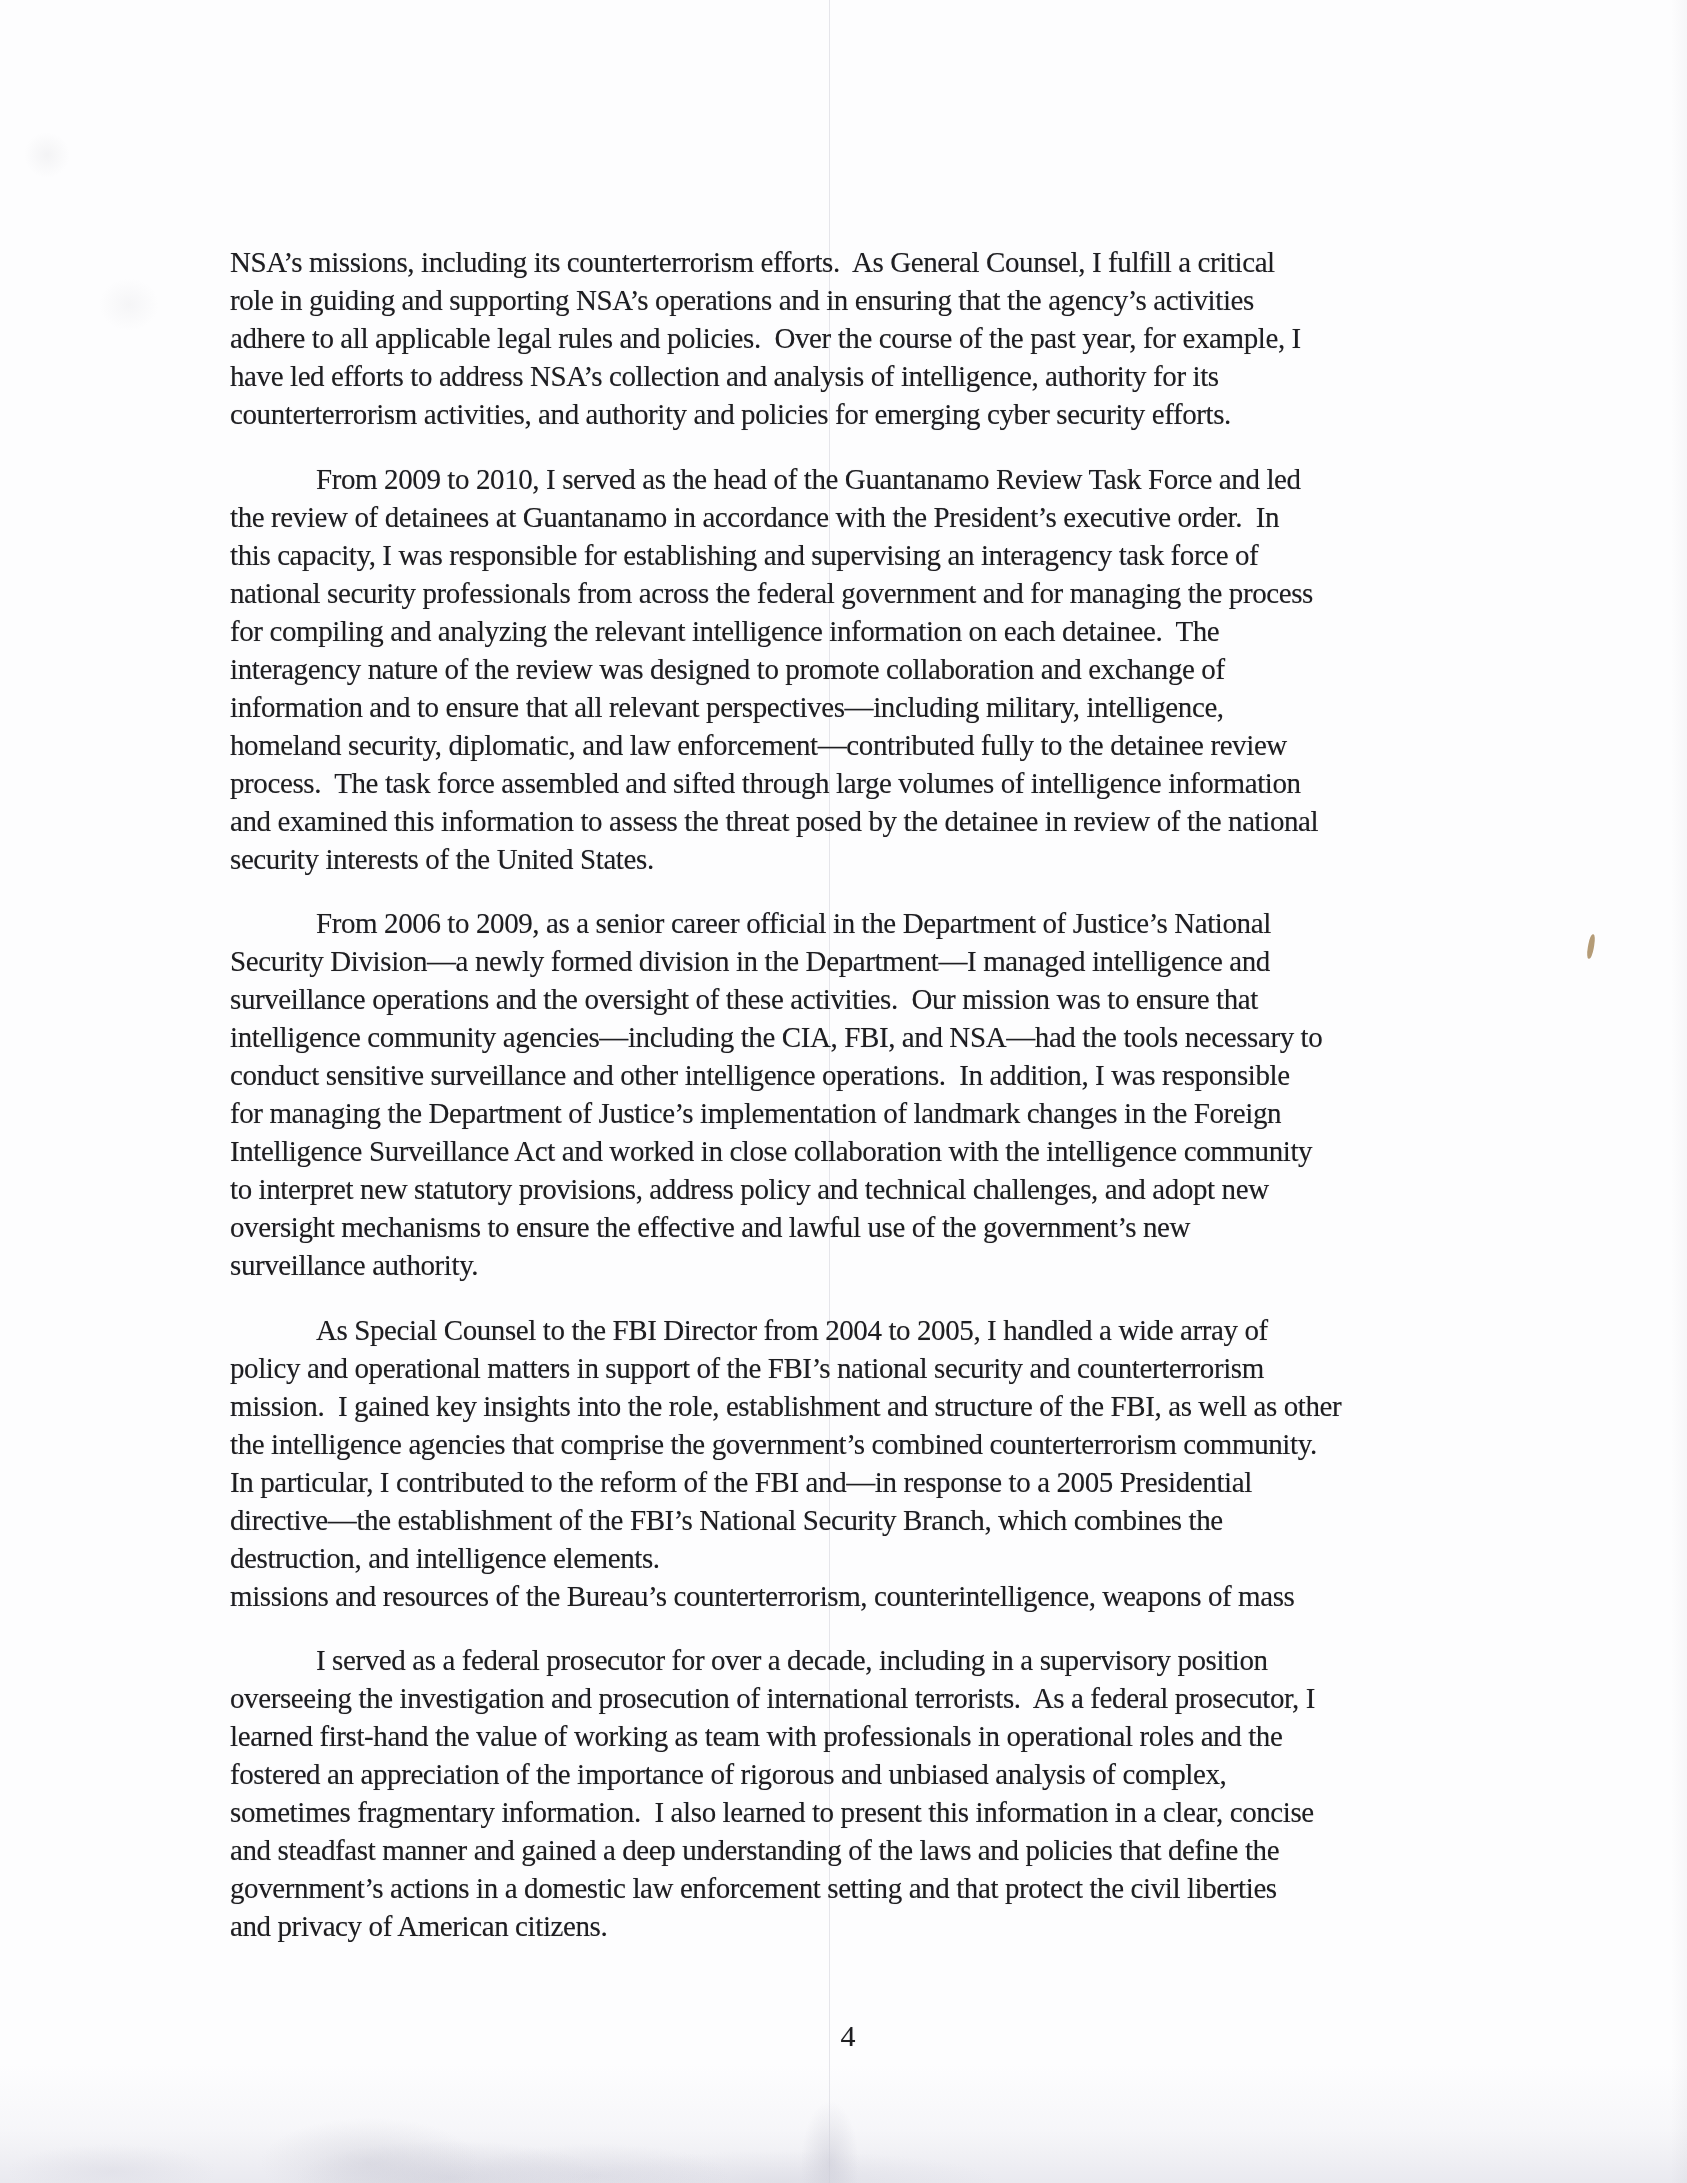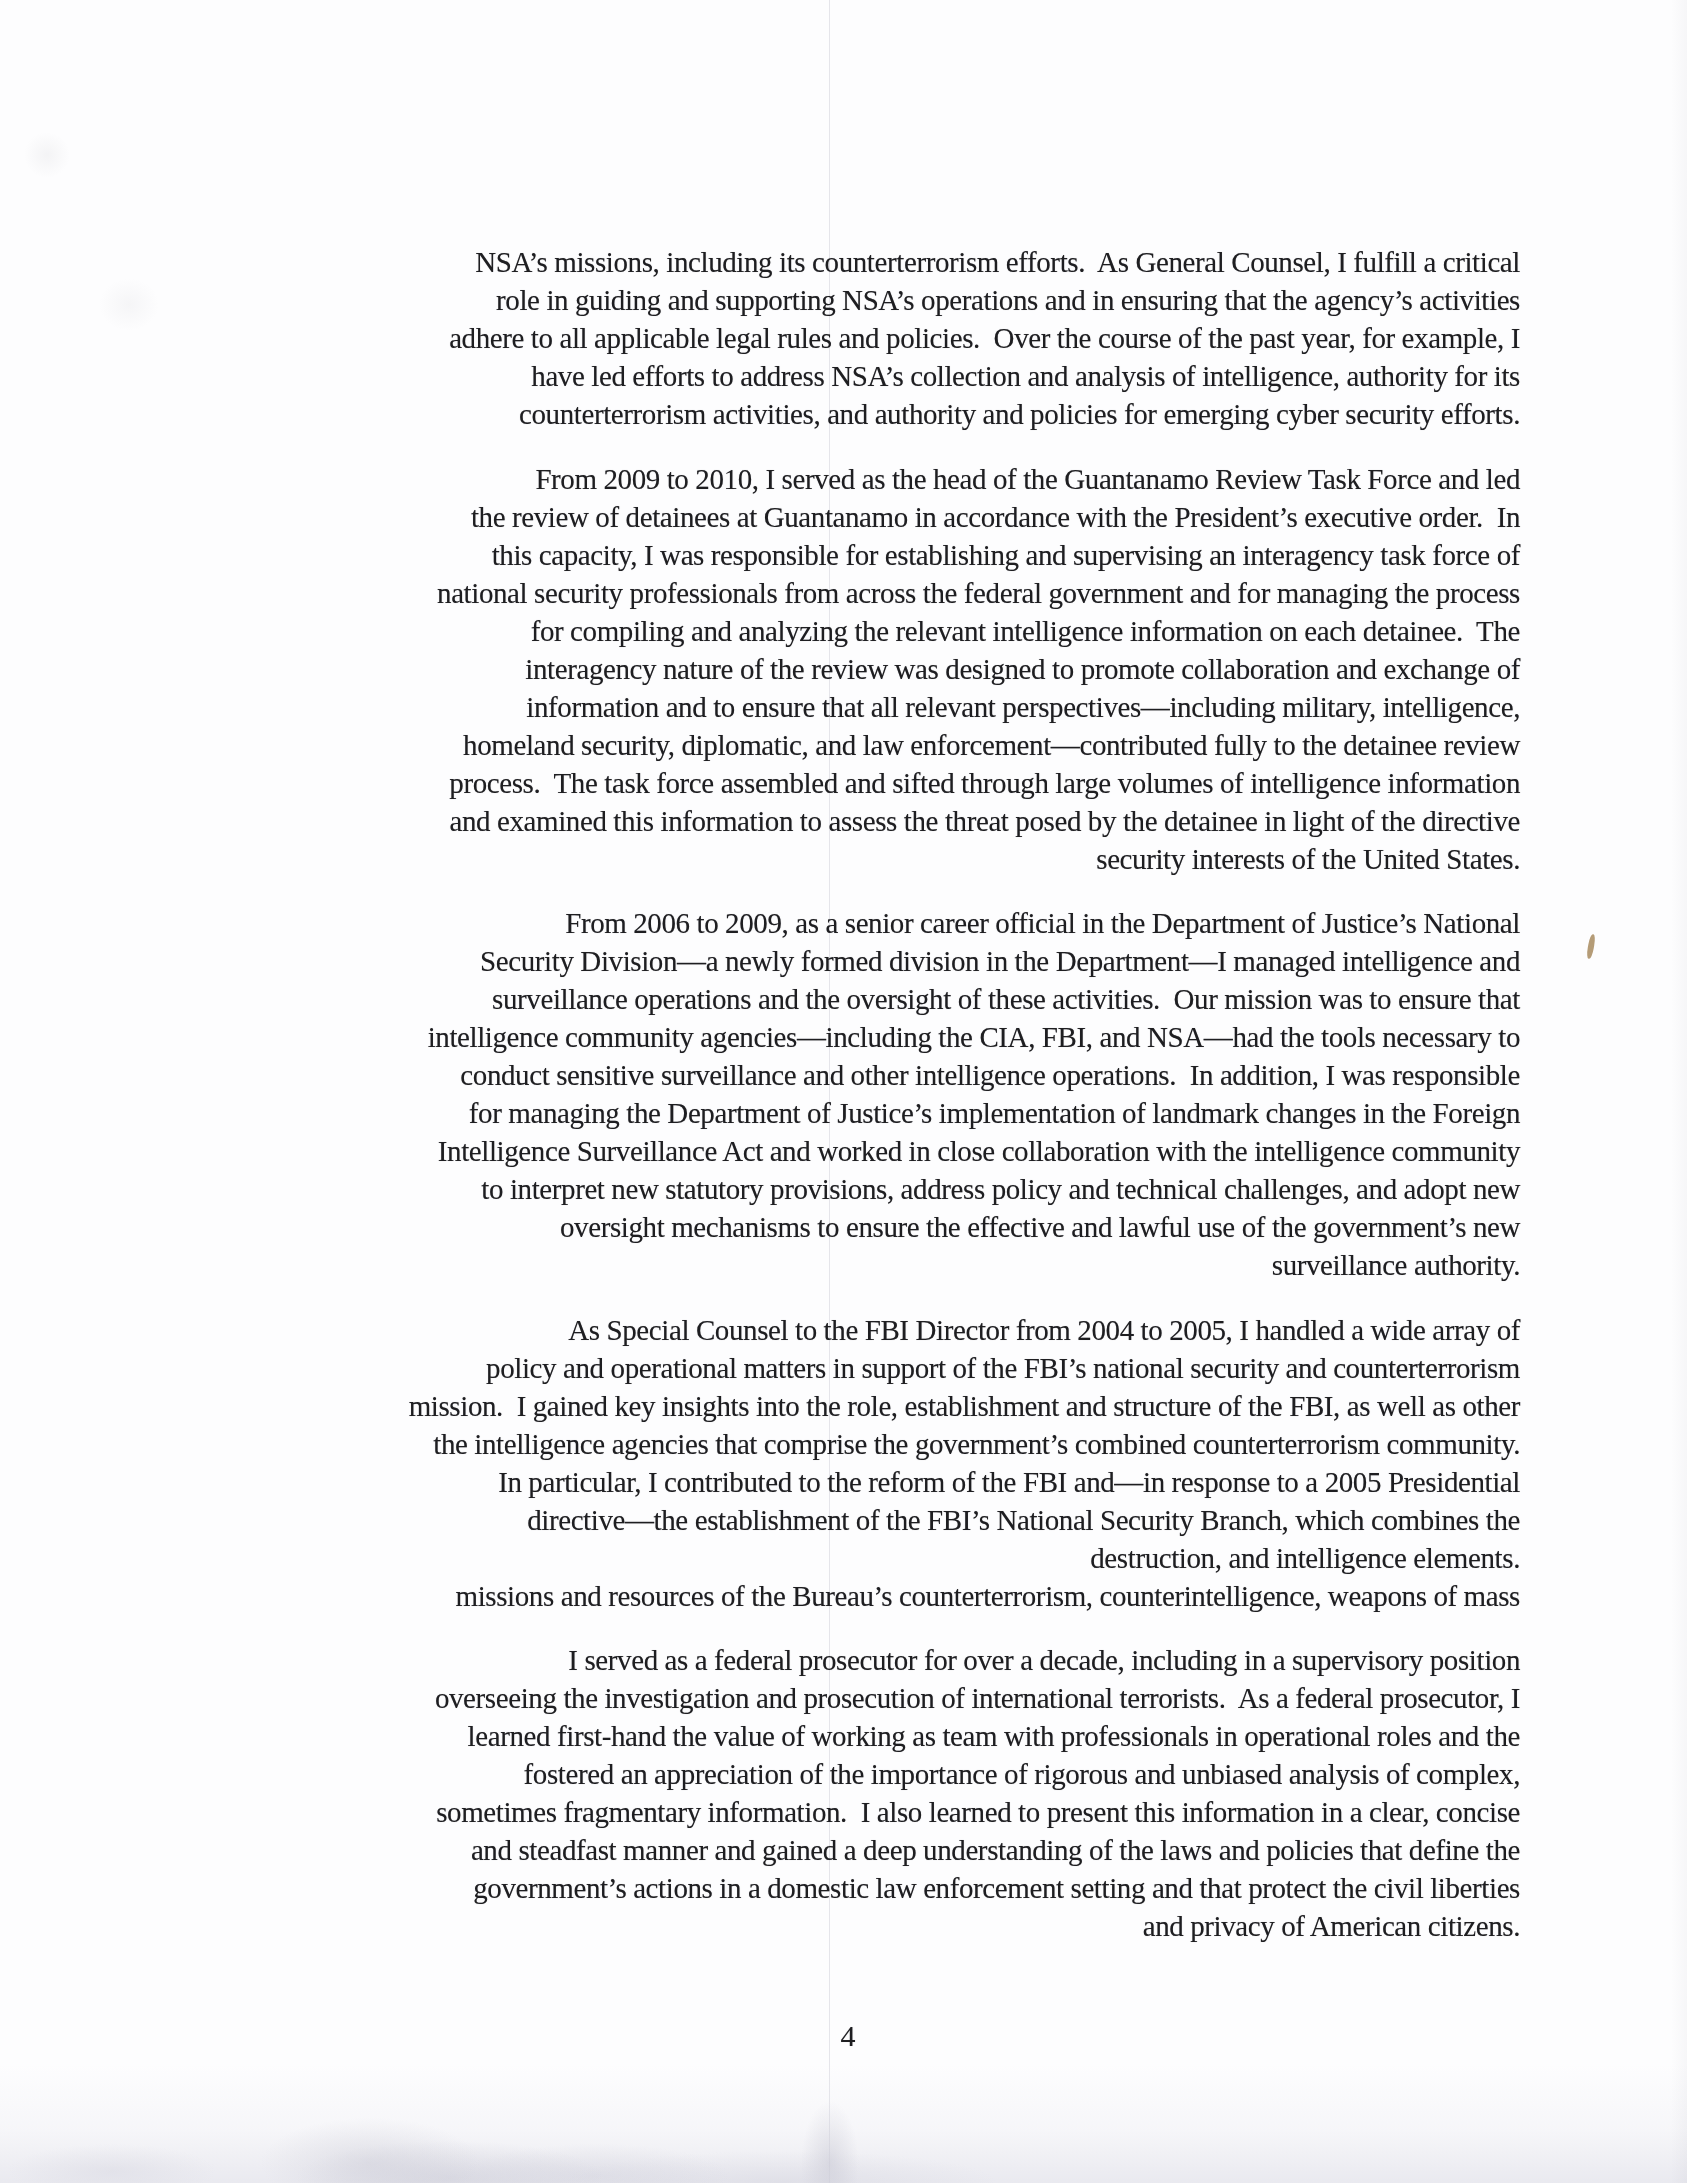--- a/index.html
+++ b/index.html
@@ -29,21 +29,20 @@
   }
   
   .text-block {
     position: absolute;
     left: 230px;
     top: 243px;
     width: 1290px;
   }
   .paragraph {
     margin: 0 0 26.5px 0;
-    text-align: right;
   }
   .paragraph:last-child { margin-bottom: 0; }
   .paragraph.indent .line:first-child {
     padding-left: 86px;
   }
   .line {
     height: 38px;
     line-height: 38px;
     font-size: 29px;
     letter-spacing: -0.4px;
@@ -136,21 +135,21 @@
       <div class="paragraph indent">
         <div class="line">From 2009 to 2010, I served as the head of the Guantanamo Review Task Force and led</div>
         <div class="line">the review of detainees at Guantanamo in accordance with the President’s executive order.  In</div>
         <div class="line">this capacity, I was responsible for establishing and supervising an interagency task force of</div>
         <div class="line">national security professionals from across the federal government and for managing the process</div>
         <div class="line">for compiling and analyzing the relevant intelligence information on each detainee.  The</div>
         <div class="line">interagency nature of the review was designed to promote collaboration and exchange of</div>
         <div class="line">information and to ensure that all relevant perspectives—including military, intelligence,</div>
         <div class="line">homeland security, diplomatic, and law enforcement—contributed fully to the detainee review</div>
         <div class="line">process.  The task force assembled and sifted through large volumes of intelligence information</div>
-        <div class="line">and examined this information to assess the threat posed by the detainee in light of the directive</div>
+        <div class="line">and examined this information to assess the threat posed by the detainee in review of the national</div>
         <div class="line">security interests of the United States.</div>
       </div>
       <div class="paragraph indent">
         <div class="line">From 2006 to 2009, as a senior career official in the Department of Justice’s National</div>
         <div class="line">Security Division—a newly formed division in the Department—I managed intelligence and</div>
         <div class="line">surveillance operations and the oversight of these activities.  Our mission was to ensure that</div>
         <div class="line">intelligence community agencies—including the CIA, FBI, and NSA—had the tools necessary to</div>
         <div class="line">conduct sensitive surveillance and other intelligence operations.  In addition, I was responsible</div>
         <div class="line">for managing the Department of Justice’s implementation of landmark changes in the Foreign</div>
         <div class="line">Intelligence Surveillance Act and worked in close collaboration with the intelligence community</div>

